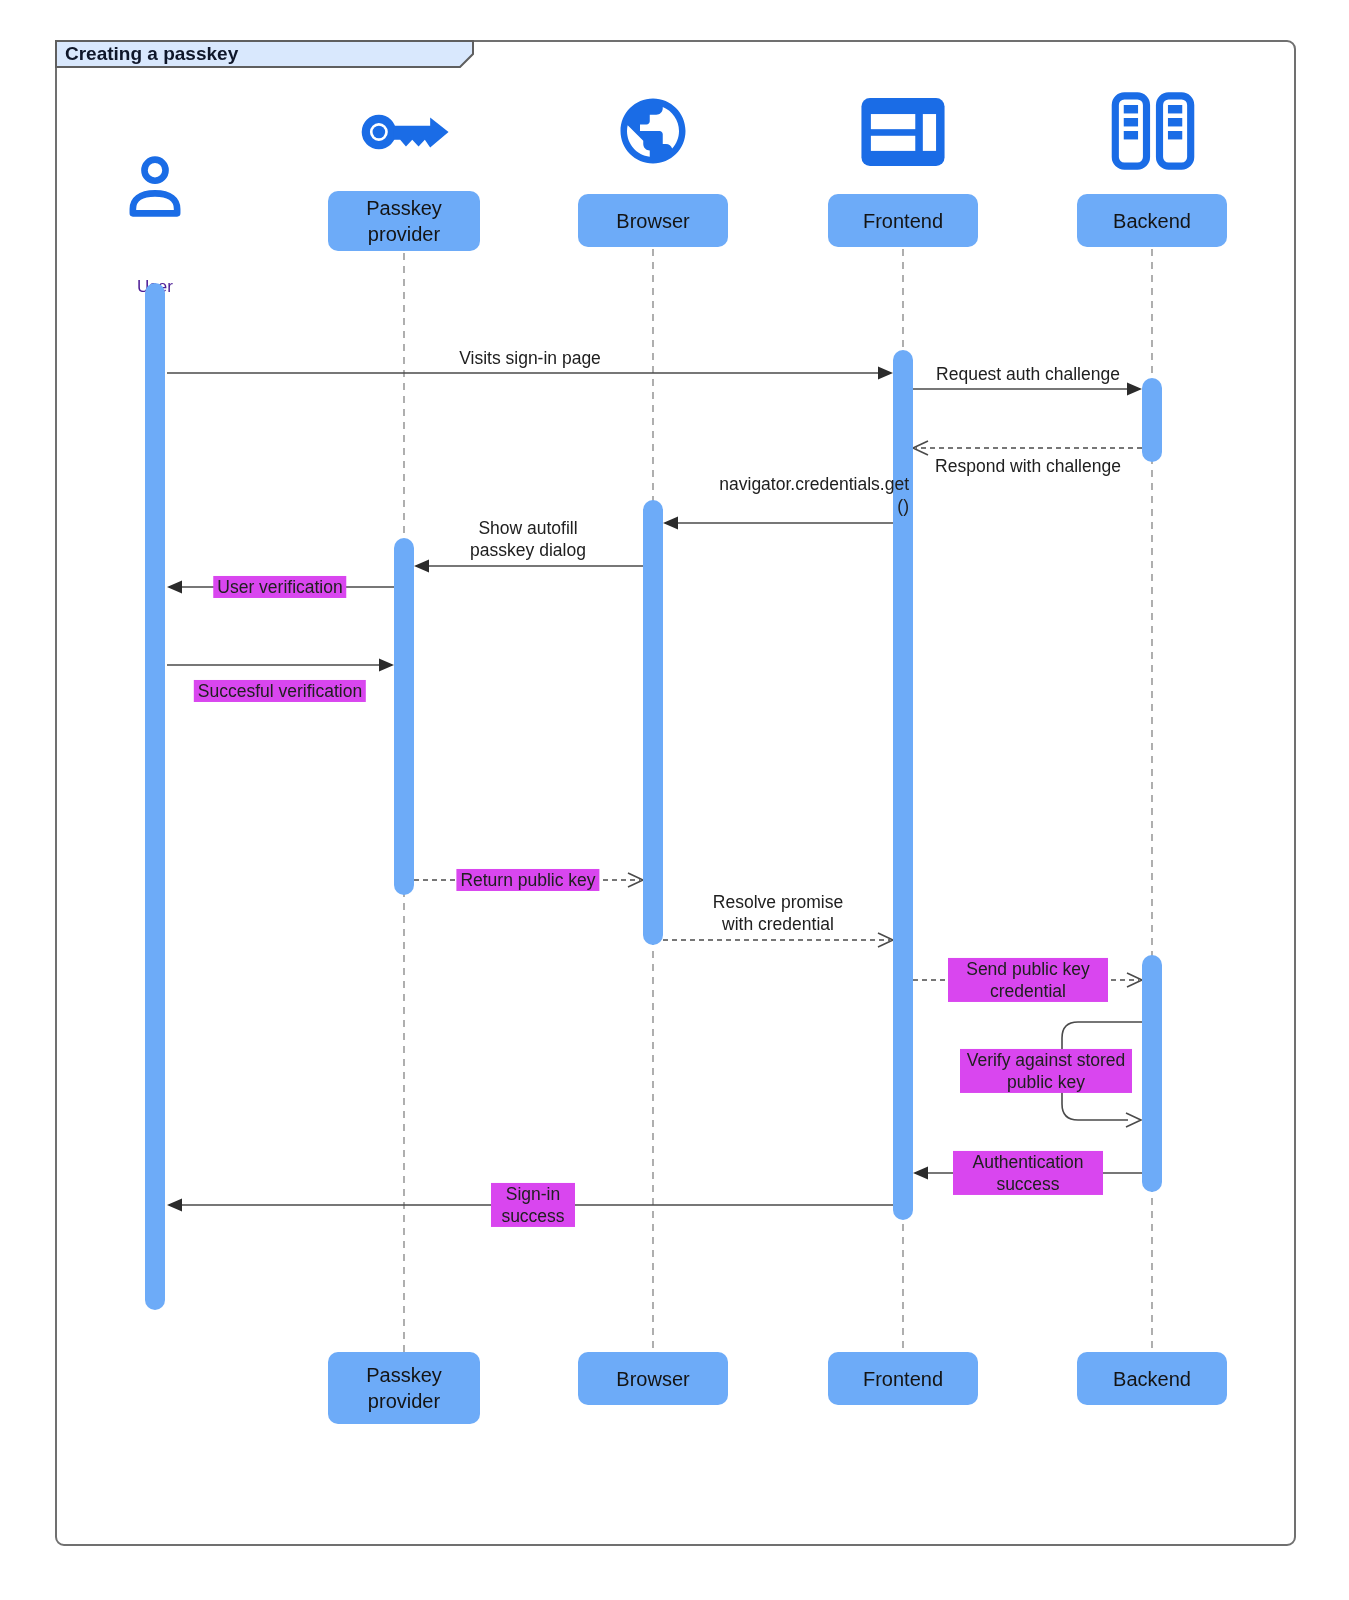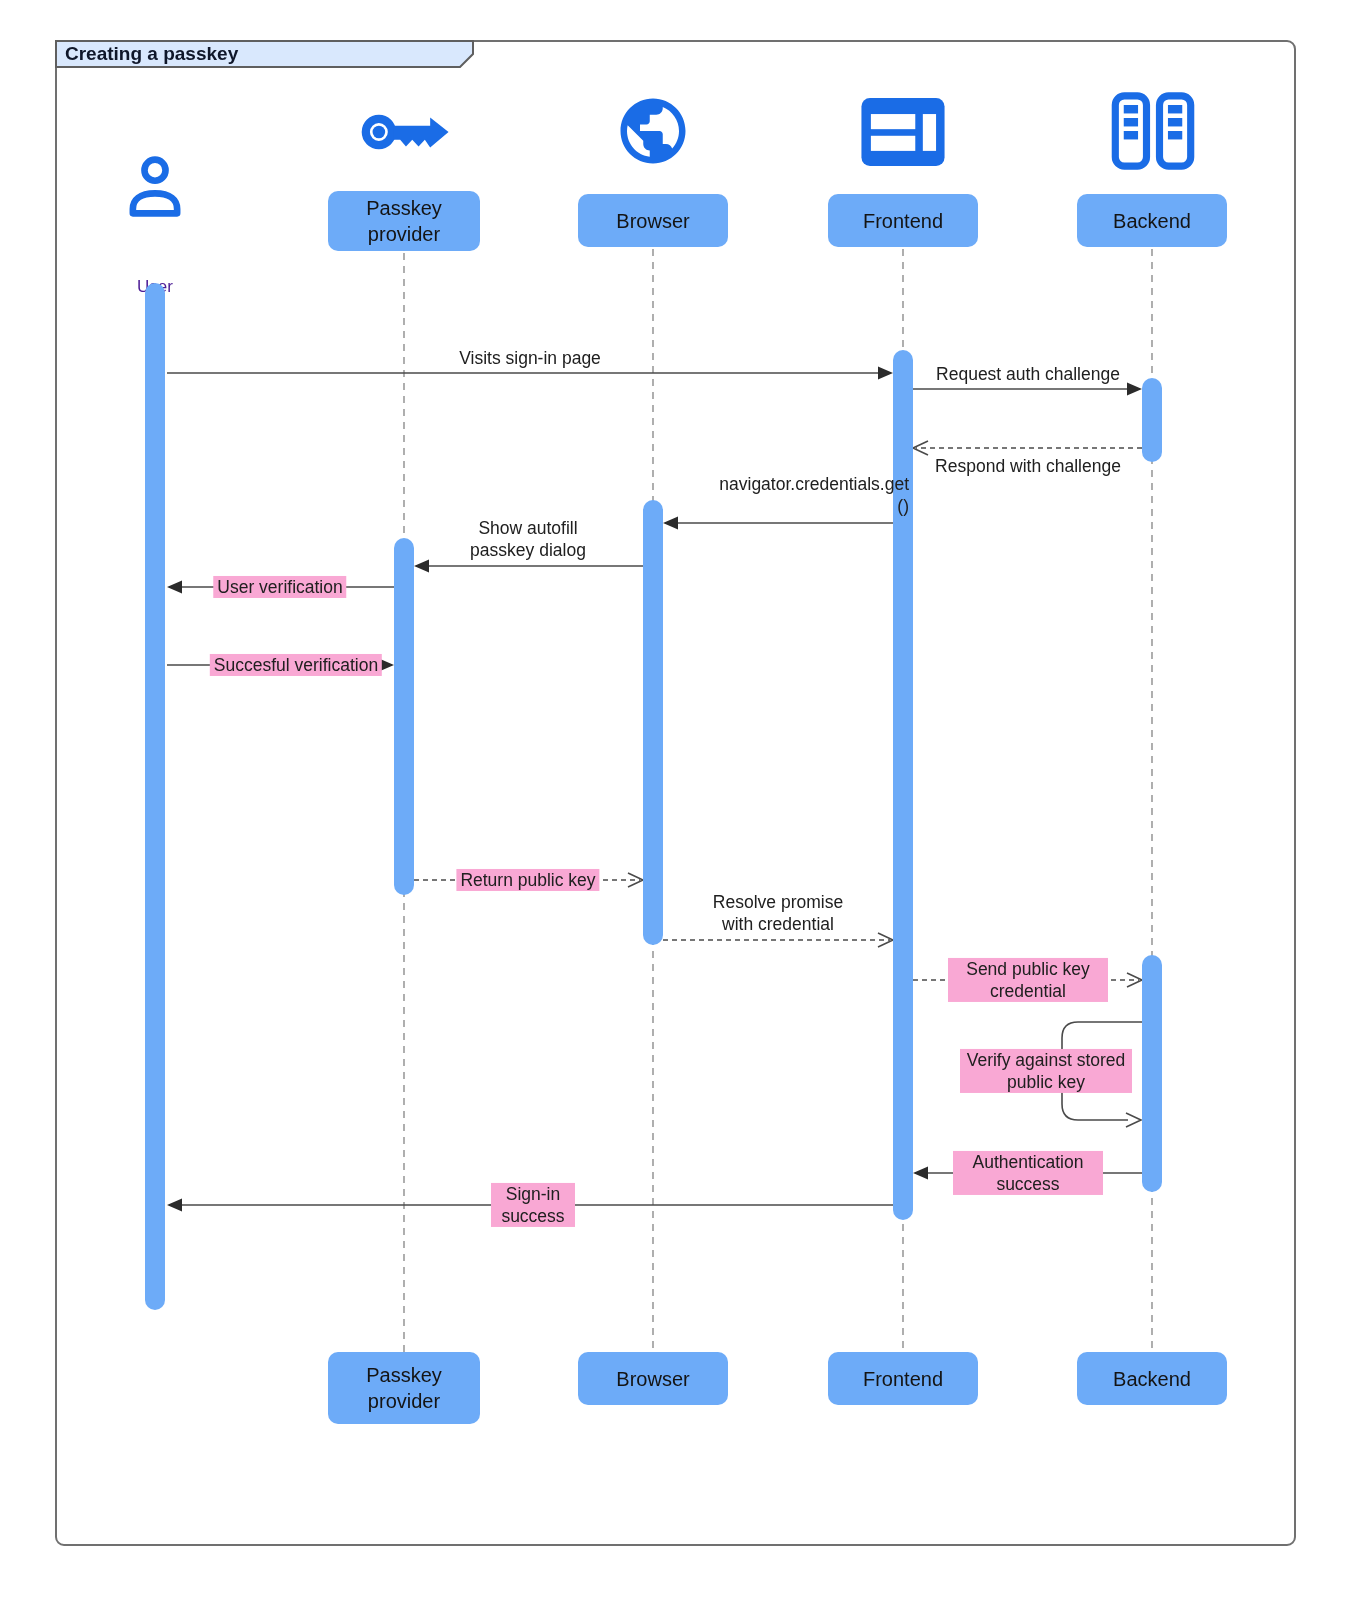--- a/index.html
+++ b/index.html
@@ -9,21 +9,21 @@
          border:2px solid #707070;border-radius:9px;box-sizing:border-box;}
   .title-text{position:absolute;left:65px;top:43px;font-size:19px;font-weight:bold;color:#0f172a;}
   .wires{position:absolute;left:0;top:0;width:1349px;height:1600px;pointer-events:none;}
   .actor-box{position:absolute;background:#6dabf8;border-radius:10px;display:flex;align-items:center;
              justify-content:center;text-align:center;font-size:20px;color:#141414;line-height:1.3;}
   .actor-label{position:absolute;font-size:17px;color:#4c1d95;transform:translateX(-50%);margin-top:44px;}
   .bar{position:absolute;width:20px;background:#6dabf8;border-radius:10px;}
   .msg{position:absolute;font-size:17.5px;color:#202020;line-height:1.26;text-align:center;}
   .above{transform:translate(-50%,-100%);}
   .below{transform:translate(-50%,0);text-align:center;}
-  .mid{transform:translate(-50%,-50%);background:#f9a8d4;}
+  .mid{transform:translate(-50%,-50%);background:#d946ef;}
   .nowrap{white-space:nowrap;}
   .pad{padding:0 4px;}
   .icon{position:absolute;}
 </style>
 </head>
 <body>
 
 <div class="canvas">
 
   <div class="frame"></div>
@@ -139,21 +139,21 @@
   <div class="msg above nowrap" style="left:1028px;top:385px;">Request auth challenge</div>
 
   <div class="msg below nowrap" style="left:1028px;top:455px;">Respond with challenge</div>
 
   <div class="msg" style="left:700px;top:517px;width:190px;transform:translate(0,-100%);text-align:right;overflow-wrap:anywhere;margin-left:19px;">navigator.credentials.get()</div>
 
   <div class="msg above" style="left:528px;top:561px;width:140px;">Show autofill passkey dialog</div>
 
   <div class="msg mid nowrap pad" style="left:280px;top:587px;">User verification</div>
 
-  <div class="msg mid nowrap pad" style="left:280px;top:665px;margin-left:16px;">Succesful verification</div>
+  <div class="msg mid nowrap pad" style="left:280px;top:691px;">Succesful verification</div>
 
   <div class="msg mid nowrap pad" style="left:528px;top:880px;">Return public key</div>
 
   <div class="msg above" style="left:778px;top:935px;width:160px;">Resolve promise with credential</div>
 
   <div class="msg mid" style="left:1028px;top:980px;width:160px;">Send public key credential</div>
 
   <div class="msg mid" style="left:1046px;top:1071px;width:172px;">Verify against stored public key</div>
 
   <div class="msg mid" style="left:1028px;top:1173px;width:150px;">Authentication success</div>

